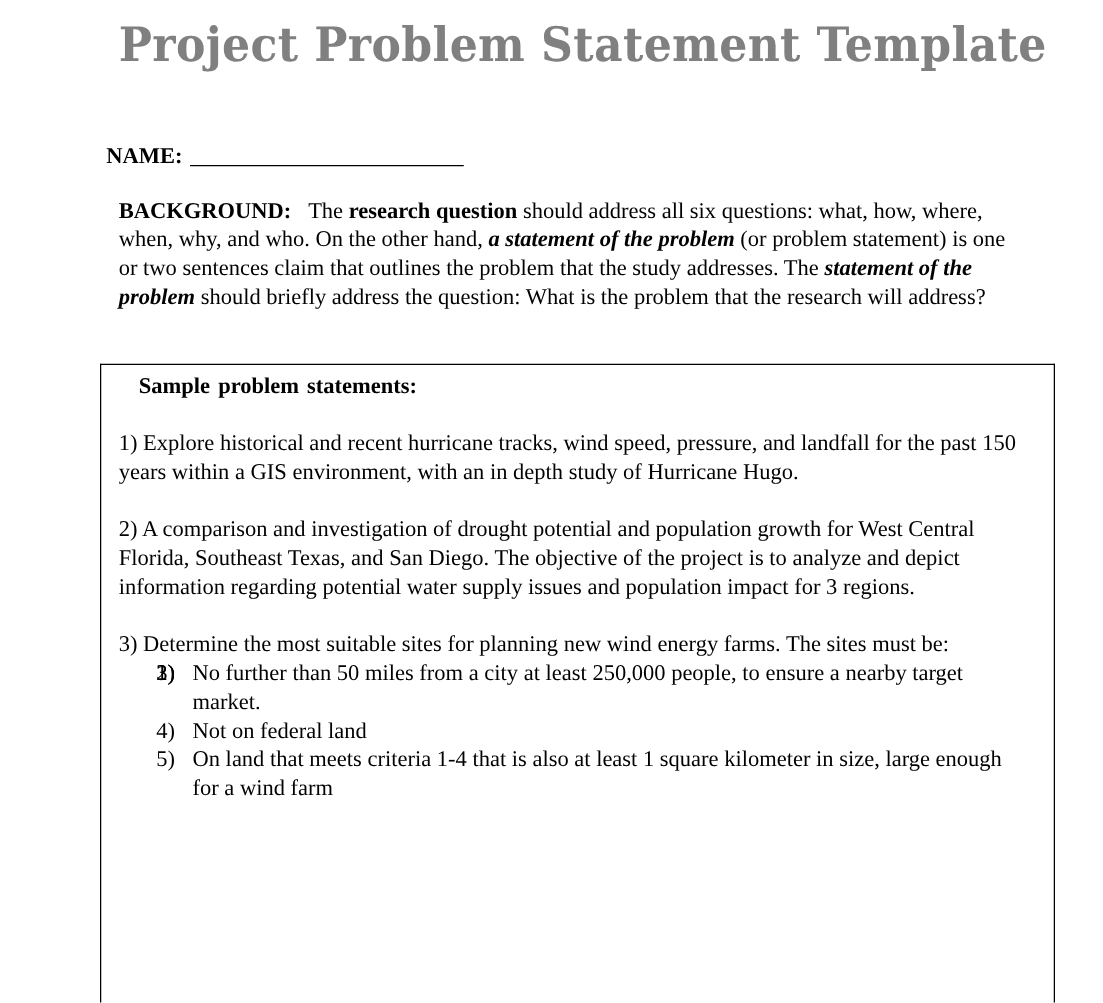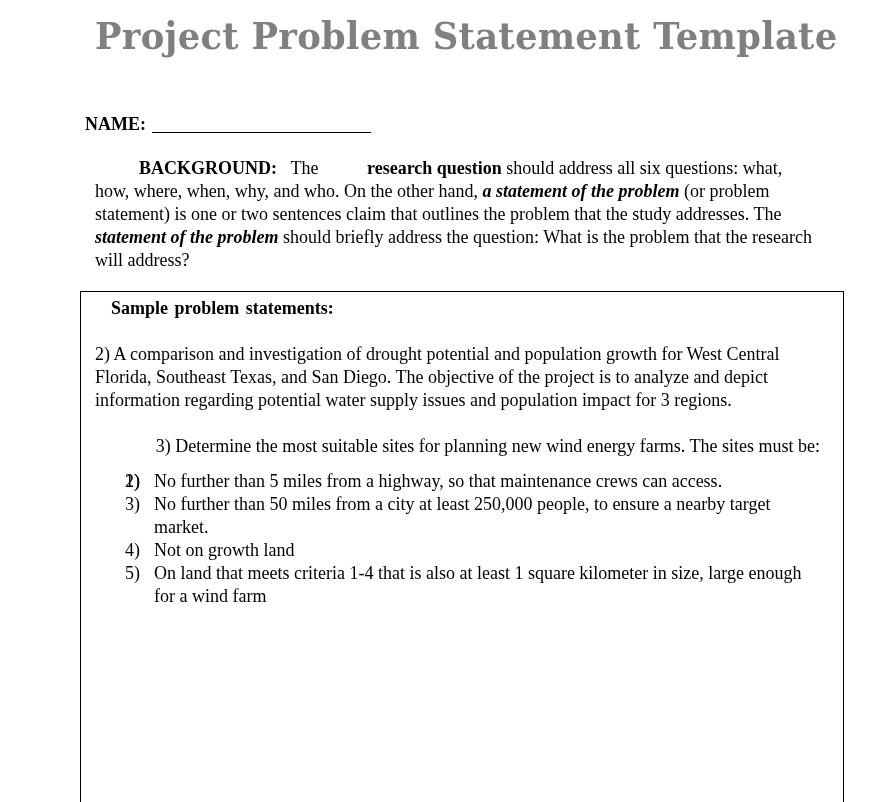--- a/index.html
+++ b/index.html
@@ -50,21 +50,21 @@
       margin-left: 6px;
     }
     .background {
       position: absolute;
       left: 95px;
       top: 157px;
       width: 725px;
       font-size: 18px;
       line-height: 23px;
     }
-    .background b { font-weight: bold; margin-left: 44px; }
+    .background b { font-weight: bold; }
     .background .bi { font-weight: bold; font-style: italic; }
     .sample-box {
       position: absolute;
       left: 80px;
       top: 291px;
       width: 764px;
       height: 520px;
       border: 1.5px solid #000;
       border-bottom: none;
       box-sizing: border-box;
@@ -78,21 +78,21 @@
       line-height: 23px;
     }
     .box-heading {
       font-weight: bold;
       margin: 0 0 23px 16px;
       word-spacing: 2px;
     }
     .para {
       margin: 0 0 23px 0;
     }
-    .para.tight { margin-bottom: 12px; text-align: right; }
+    .para.tight { margin-bottom: 0; }
     .sub-list {
       list-style: none;
       margin: 0 0 23px 0;
       padding: 0;
     }
     .sub-list li {
       position: relative;
       padding-left: 59px;
     }
     .sub-list .num {
@@ -111,26 +111,27 @@
 </div>
 
 <div class="background">
   <b>BACKGROUND:</b>&nbsp;&nbsp;&nbsp;<span>The </span><b>research question</b><span> should address all six questions: what, how, where, when, why, and who. On the other hand, </span><span class="bi">a statement of the problem</span><span> (or problem statement) is one or two sentences claim that outlines the problem that the study addresses. The </span><span class="bi">statement of the problem</span><span> should briefly address the question: What is the problem that the research will address?</span>
 </div>
 
 <div class="sample-box">
   <div class="box-inner">
     <p class="box-heading">Sample problem statements:</p>
 
+    <p class="para">1) Explore historical and recent hurricane tracks, wind speed, pressure, and landfall for the past 150 years within a GIS environment, with an in depth study of Hurricane Hugo.</p>
 
     <p class="para">2) A comparison and investigation of drought potential and population growth for West Central Florida, Southeast Texas, and San Diego.  The objective of the project is to analyze and depict information regarding potential water supply issues and population impact for 3 regions.</p>
 
     <p class="para tight">3) Determine the most suitable sites for planning new wind energy farms.  The sites must be:</p>
     <ul class="sub-list">
       <li><span class="num">1)</span></li>
-      <li><span class="num">2)</span><span>No further than 5 miles from a highway, so that maintenance crews can access.</span></li>
+      <li><span class="num">2)</span></li>
       <li><span class="num">3)</span><span>No further than 50 miles from a city at least 250,000 people, to ensure a nearby target market.</span></li>
-      <li><span class="num">4)</span><span>Not on growth land</span></li>
+      <li><span class="num">4)</span><span>Not on federal land</span></li>
       <li><span class="num">5)</span><span>On land that meets criteria 1-4 that is also at least 1 square kilometer in size, large enough for a wind farm</span></li>
     </ul>
 
   </div>
 </div>
 
 </body></html>

